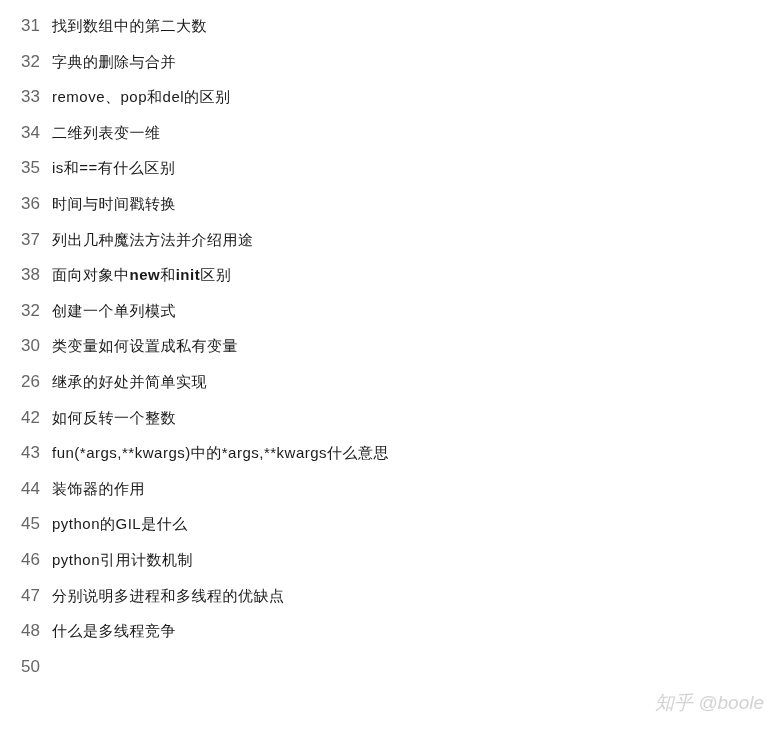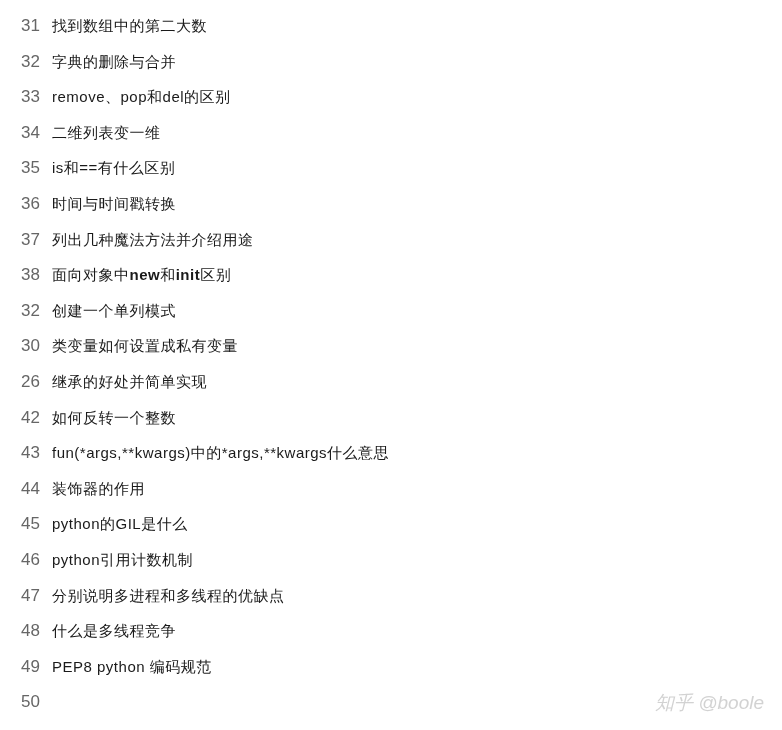--- a/index.html
+++ b/index.html
@@ -123,21 +123,17 @@
     </div>
     <div class="list-item">
       <span class="item-number">47</span>
       <span class="item-text">分别说明多进程和多线程的优缺点</span>
     </div>
     <div class="list-item">
       <span class="item-number">48</span>
       <span class="item-text">什么是多线程竞争</span>
     </div>
     <div class="list-item">
-      <span class="item-number">49</span>
-      <span class="item-text">PEP8 python 编码规范</span>
-    </div>
-    <div class="list-item">
       <span class="item-number">50</span>
     </div>
   </div>
 
 <div class="watermark">知乎 @boole</div>
 
 </body></html>

